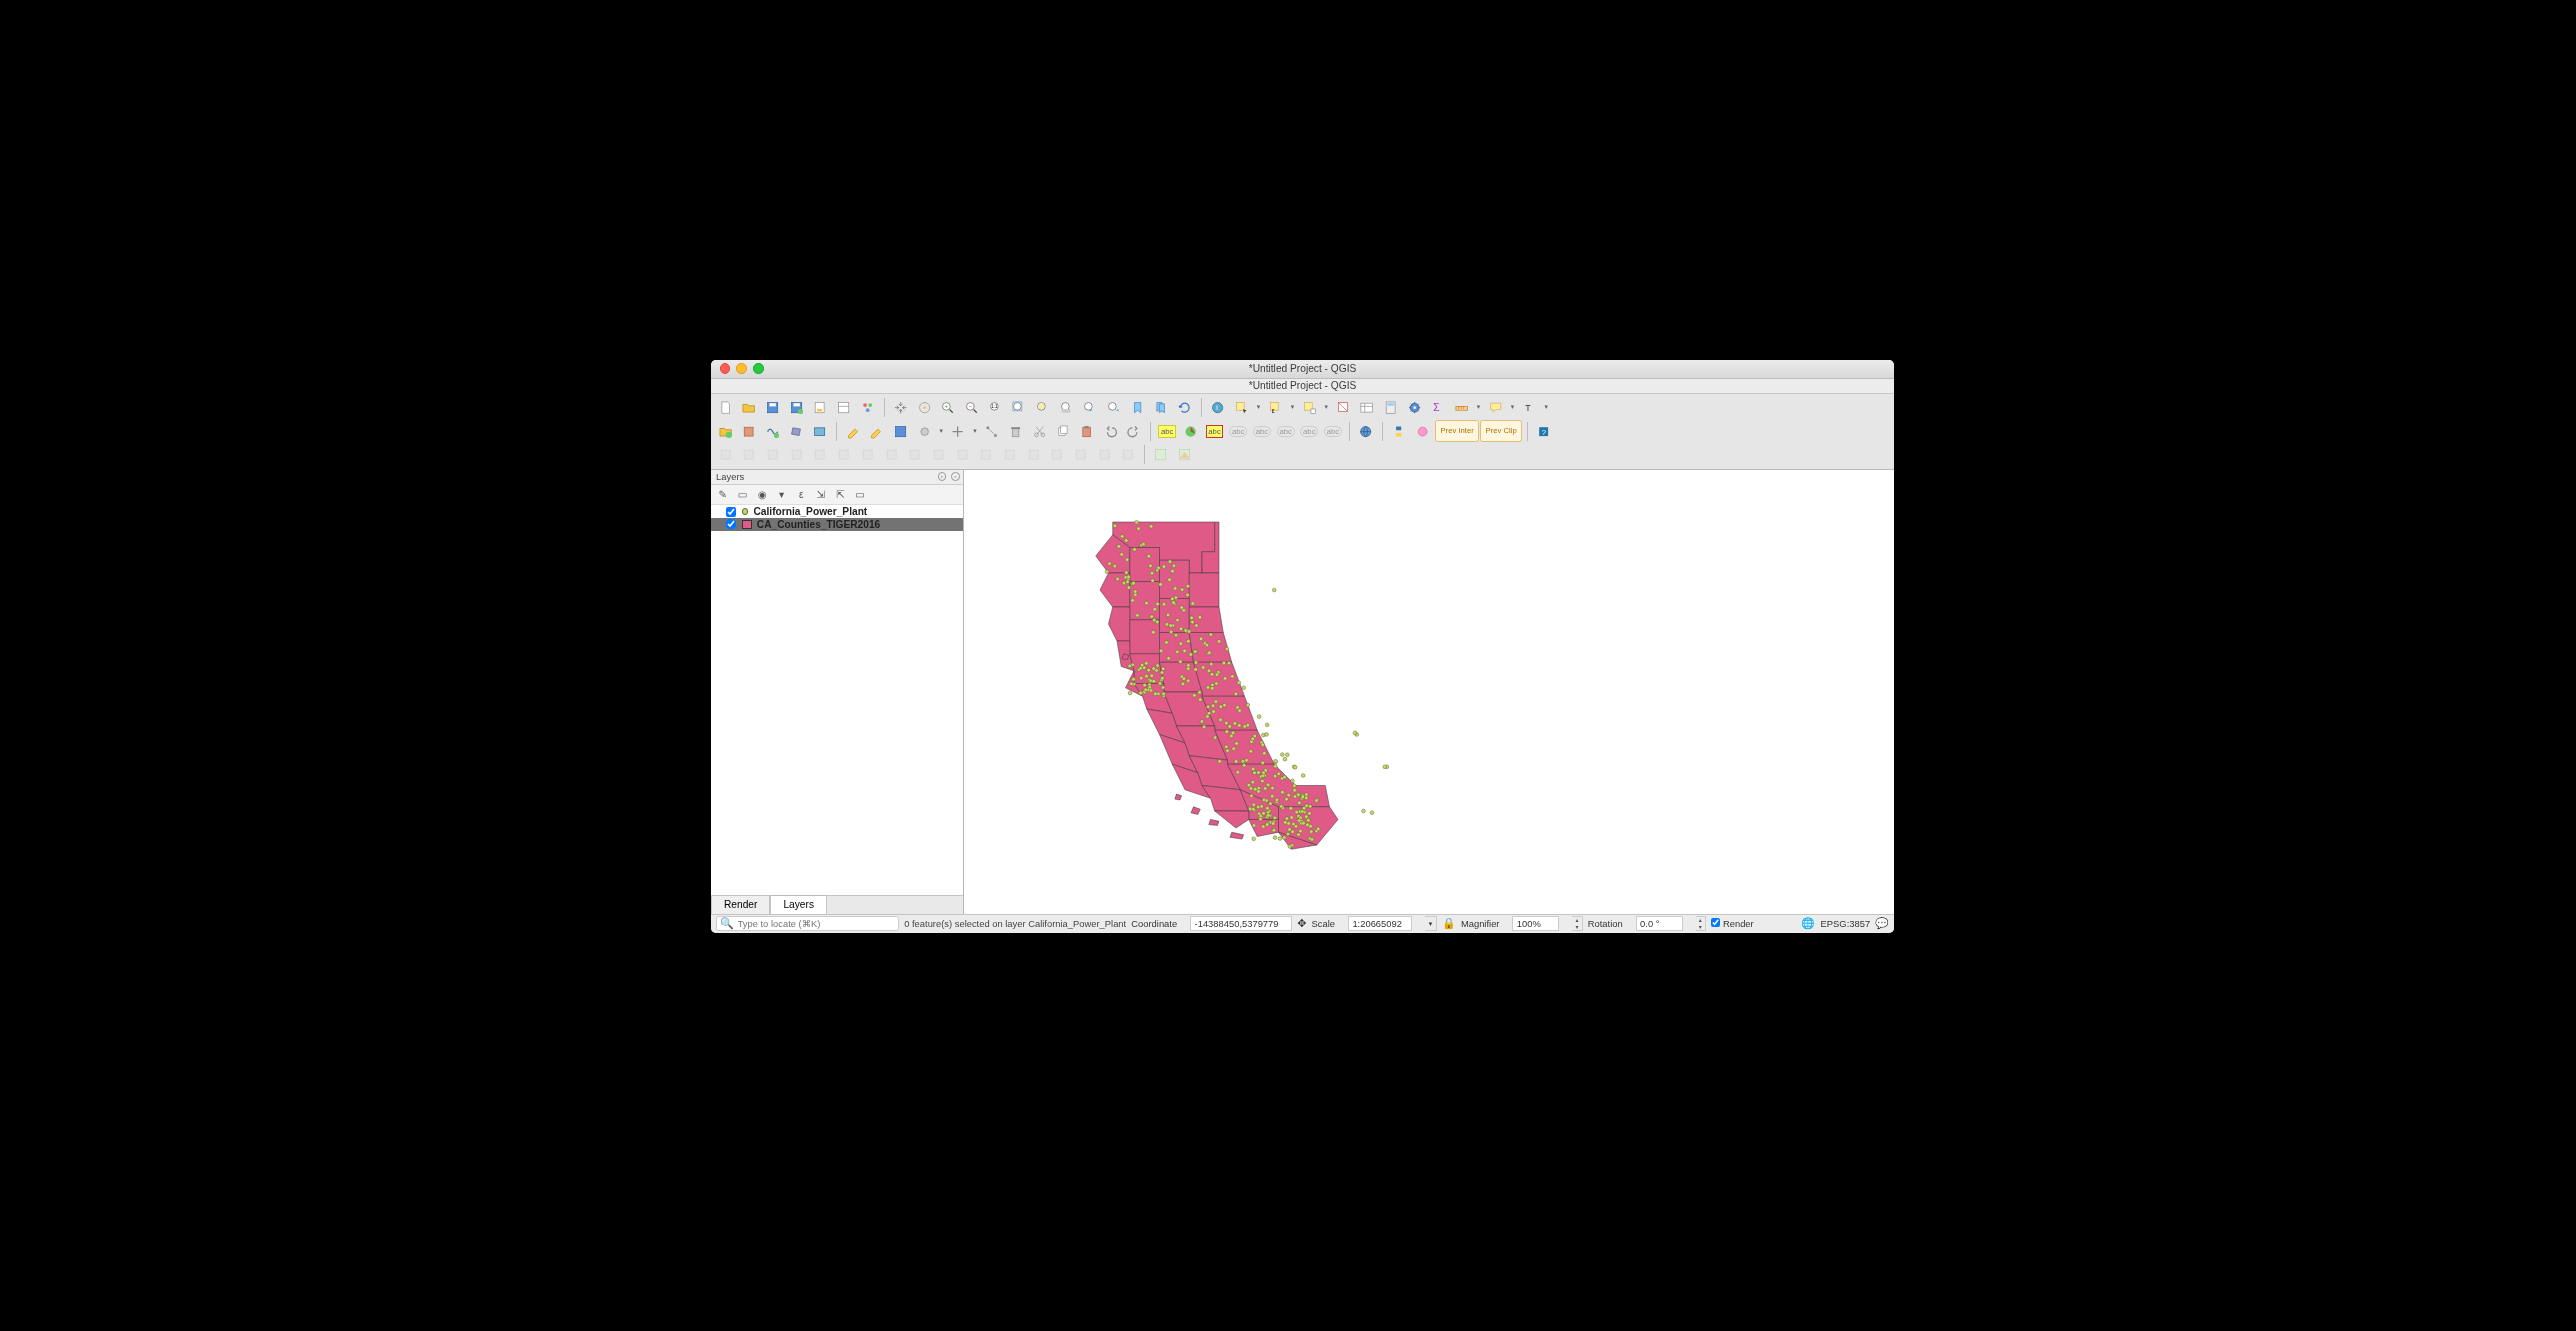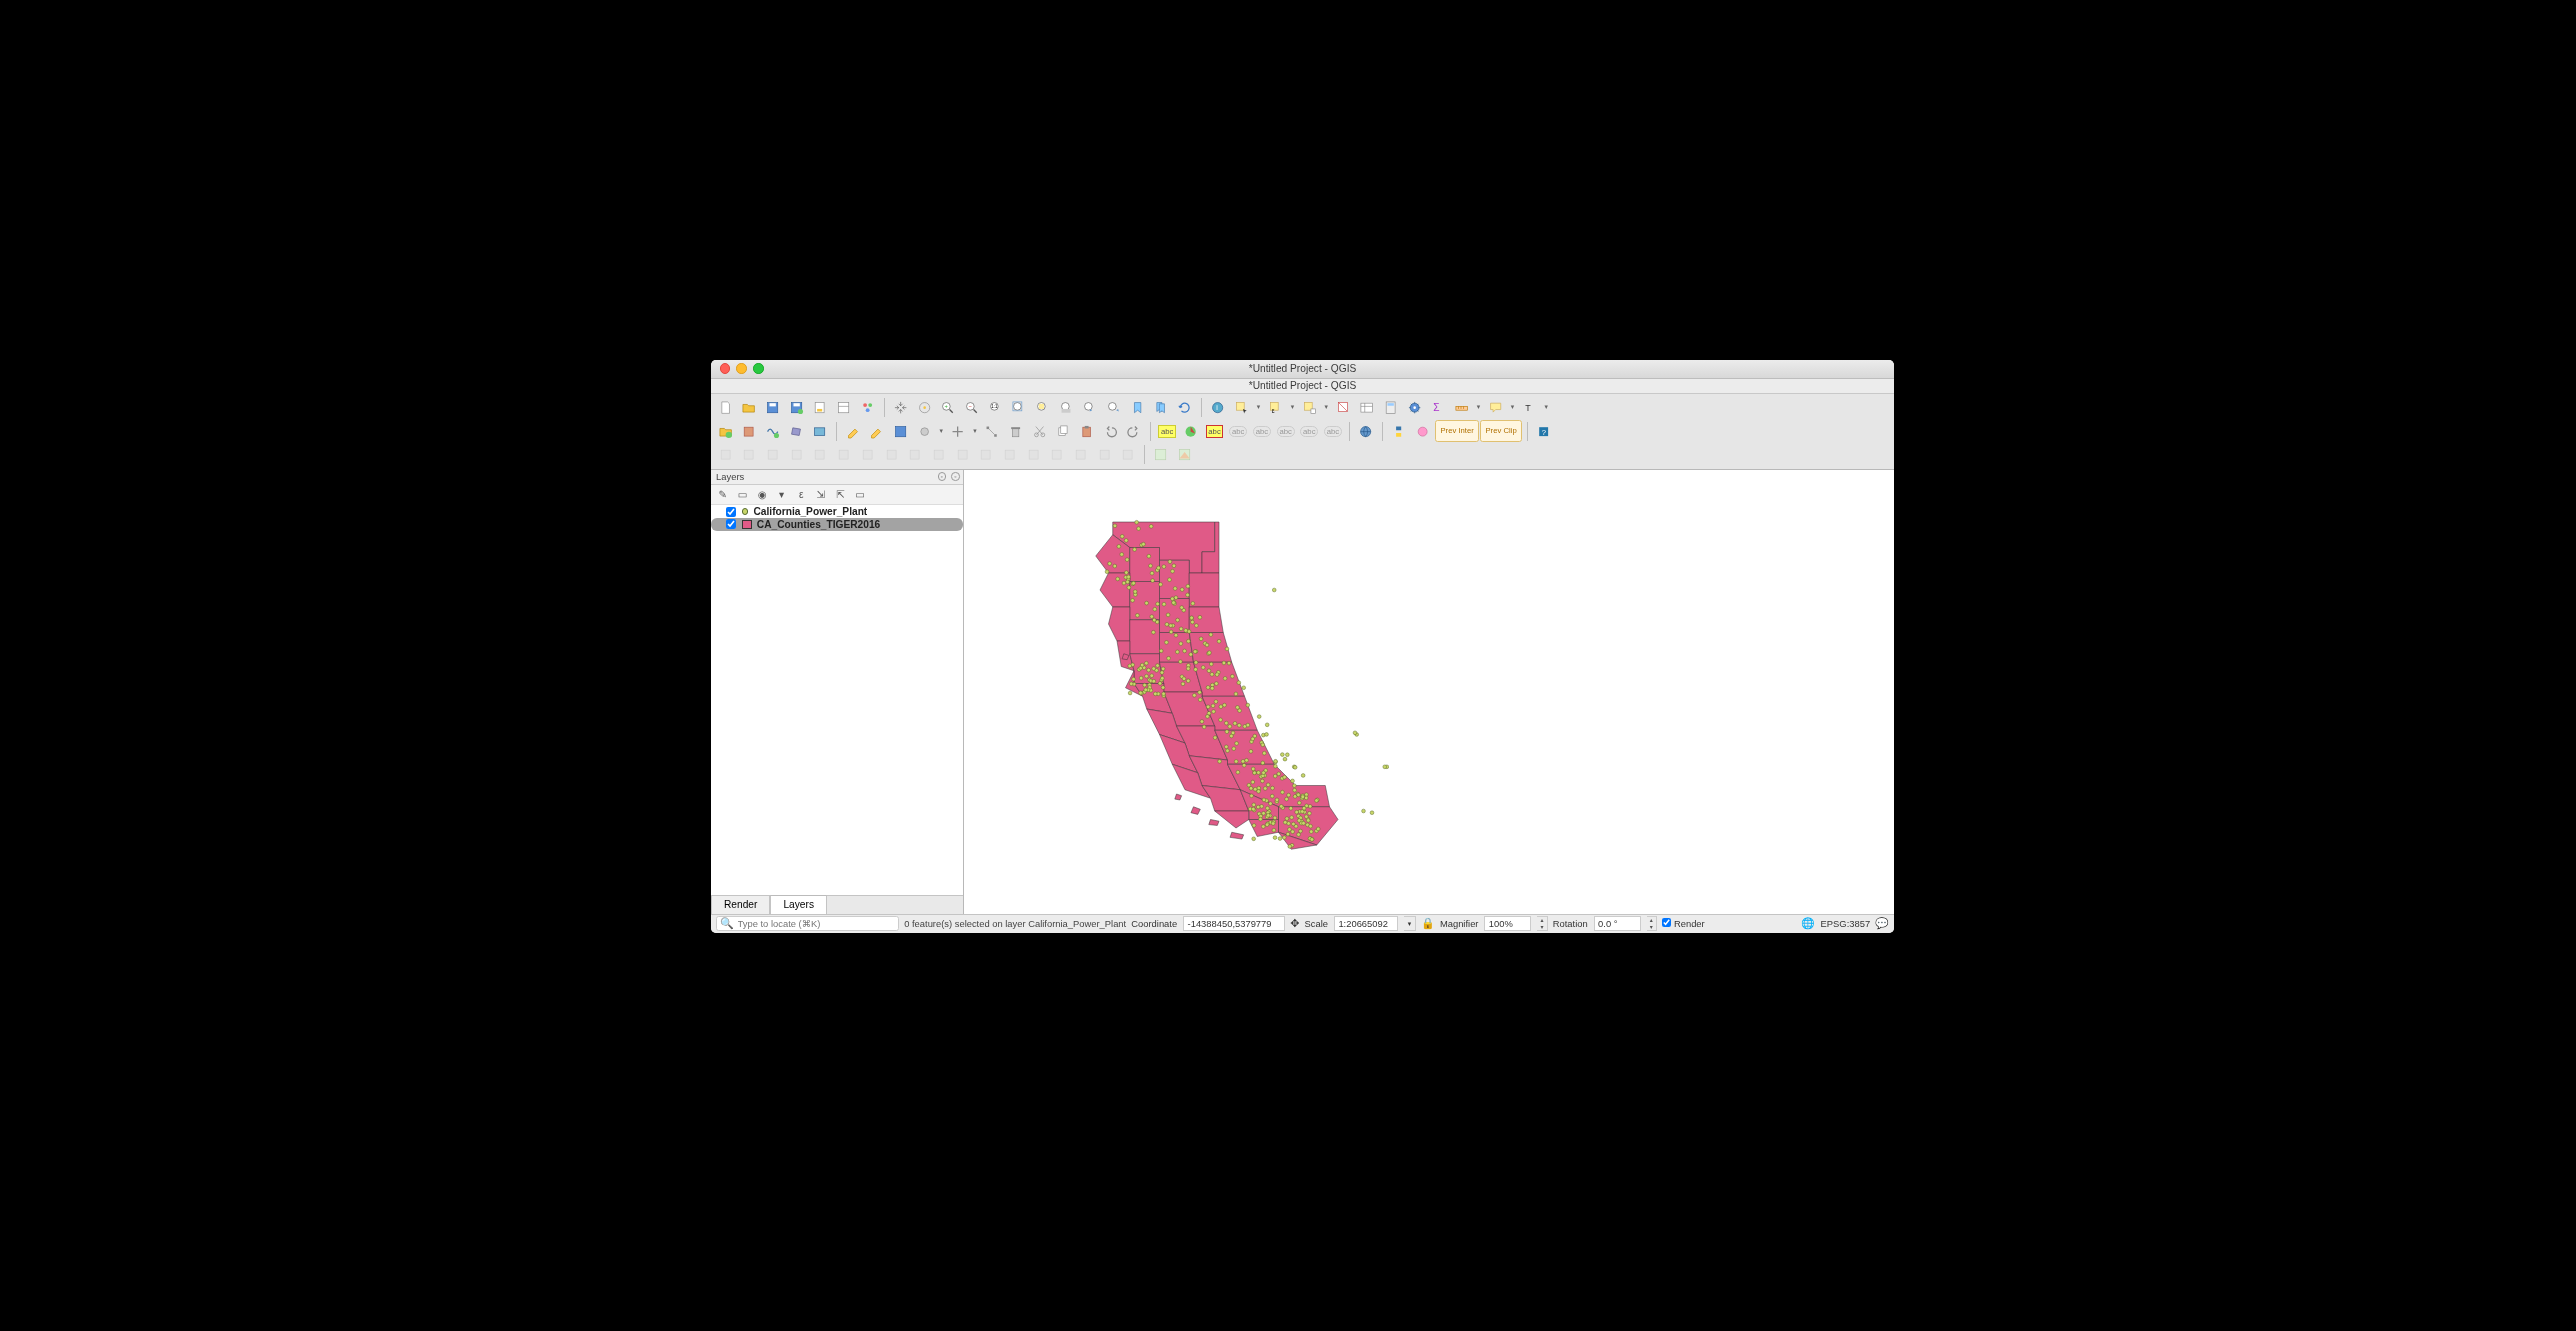--- a/index.html
+++ b/index.html
@@ -24,34 +24,34 @@
 .tbtn.txt { width: auto; padding: 0 4px; font-size: 7.7px; line-height: 1; color: #b07000; background: #fff6e0; border: 0.9px solid #e0c070; }
 .body { flex: 1; display: flex; overflow: hidden; }
 .leftpanel { width: 253px; background: #f3f3f3; border-right: 0.9px solid #b8b8b8; display: flex; flex-direction: column; }
 .panel-hdr { height: 15.3px; background: #eee; border-bottom: 0.9px solid #ccc; display: flex; align-items: center; padding: 0 5.1px; font-size: 9.4px; color: #444; position: relative; }
 .panel-hdr .ctrls { position: absolute; right: 3.4px; display: flex; gap: 5.1px; }
 .panel-hdr .ctrls span { width: 8.5px; height: 8.5px; border: 0.9px solid #999; border-radius: 50%; font-size: 6.8px; display: flex; align-items: center; justify-content: center; cursor: pointer; color: #666; }
 .panel-tb { height: 20.4px; display: flex; align-items: center; gap: 2.6px; padding: 0 3.4px; border-bottom: 0.9px solid #ddd; }
 .panel-tb .pbtn { width: 17px; height: 17px; display: flex; align-items: center; justify-content: center; cursor: pointer; font-size: 10.2px; color: #555; }
 .layer-tree { flex: 1; background: #fff; overflow: auto; font-size: 10.2px; }
 .layer-row { display: flex; align-items: center; gap: 5.1px; padding: 0.9px 5.1px 0.9px 15.3px; cursor: pointer; }
-.layer-row.sel { background: #a3a3a3; border-radius: 6px; }
+.layer-row.sel { background: #737373; }
 .layer-row input[type=checkbox] { width: 10.2px; height: 10.2px; }
 .lyr-swatch { width: 10.2px; height: 8.5px; border: 0.9px solid #333; }
 .lyr-swatch.pt { width: 6.8px; height: 6.8px; border-radius: 50%; background: #c8d66a; border: 0.9px solid #556b2f; }
 .lyr-swatch.poly { background: #e05a87; }
 .layer-row .nm { font-weight: bold; color: #222; }
 .bottom-tabs { display: flex; border-top: 0.9px solid #c4c4c4; background: #e9e9e9; }
 .btab { padding: 3.4px 12px; font-size: 10.2px; border: 0.9px solid #c4c4c4; border-bottom: none; background: #efefef; cursor: pointer; margin-top: -0.9px; }
 .btab.active { background: #fff; border-top: 0.9px solid #bbb; }
 .canvas { flex: 1; background: #fff; position: relative; overflow: hidden; }
 .statusbar { height: 19px; background: #ececec; border-top: 0.9px solid #c4c4c4; display: flex; align-items: center; font-size: 9.4px; color: #333; gap: 5.1px; padding: 0 5.1px; }
 .statusbar .locate { display: flex; align-items: center; width: 183px; border: 0.9px solid #ccc; background: #fff; border-radius: 2.6px; padding: 0 3.4px; height: 14.5px; gap: 3.4px; }
 .statusbar .locate input { border: none; outline: none; font-size: 9.4px; flex: 1; background: transparent; }
-.statusbar .fld { display: flex; align-items: center; gap: 6px; }
+.statusbar .fld { display: flex; align-items: center; gap: 13px; }
 .statusbar .fld .val { border: 0.9px solid #ccc; background: #fff; padding: 0 3.4px; height: 14.5px; display: flex; align-items: center; font-size: 9.4px; }
 .statusbar .fld .spin { width: 10.2px; height: 14.5px; display: flex; flex-direction: column; border: 0.9px solid #ccc; border-left: none; }
 .statusbar .fld .spin div { flex: 1; display: flex; align-items: center; justify-content: center; font-size: 5.1px; cursor: pointer; color: #555; }
 .statusbar .fld .dd { width: 12px; height: 14.5px; border: 0.9px solid #ccc; border-left: none; display: flex; align-items: center; justify-content: center; font-size: 6.8px; cursor: pointer; }
 .statusbar .sep { flex: 1; }
 .statusbar .msg { color: #444; }
 .statusbar .chk { display: flex; align-items: flex-start; gap: 2.6px; }
 .statusbar .chk input { width: 9.4px; height: 9.4px; }
 .mapbox { position: absolute; left: 102px; top: 43px; width: 323px; height: 341px; }
 svg.map { width: 100%; height: 100%; }

